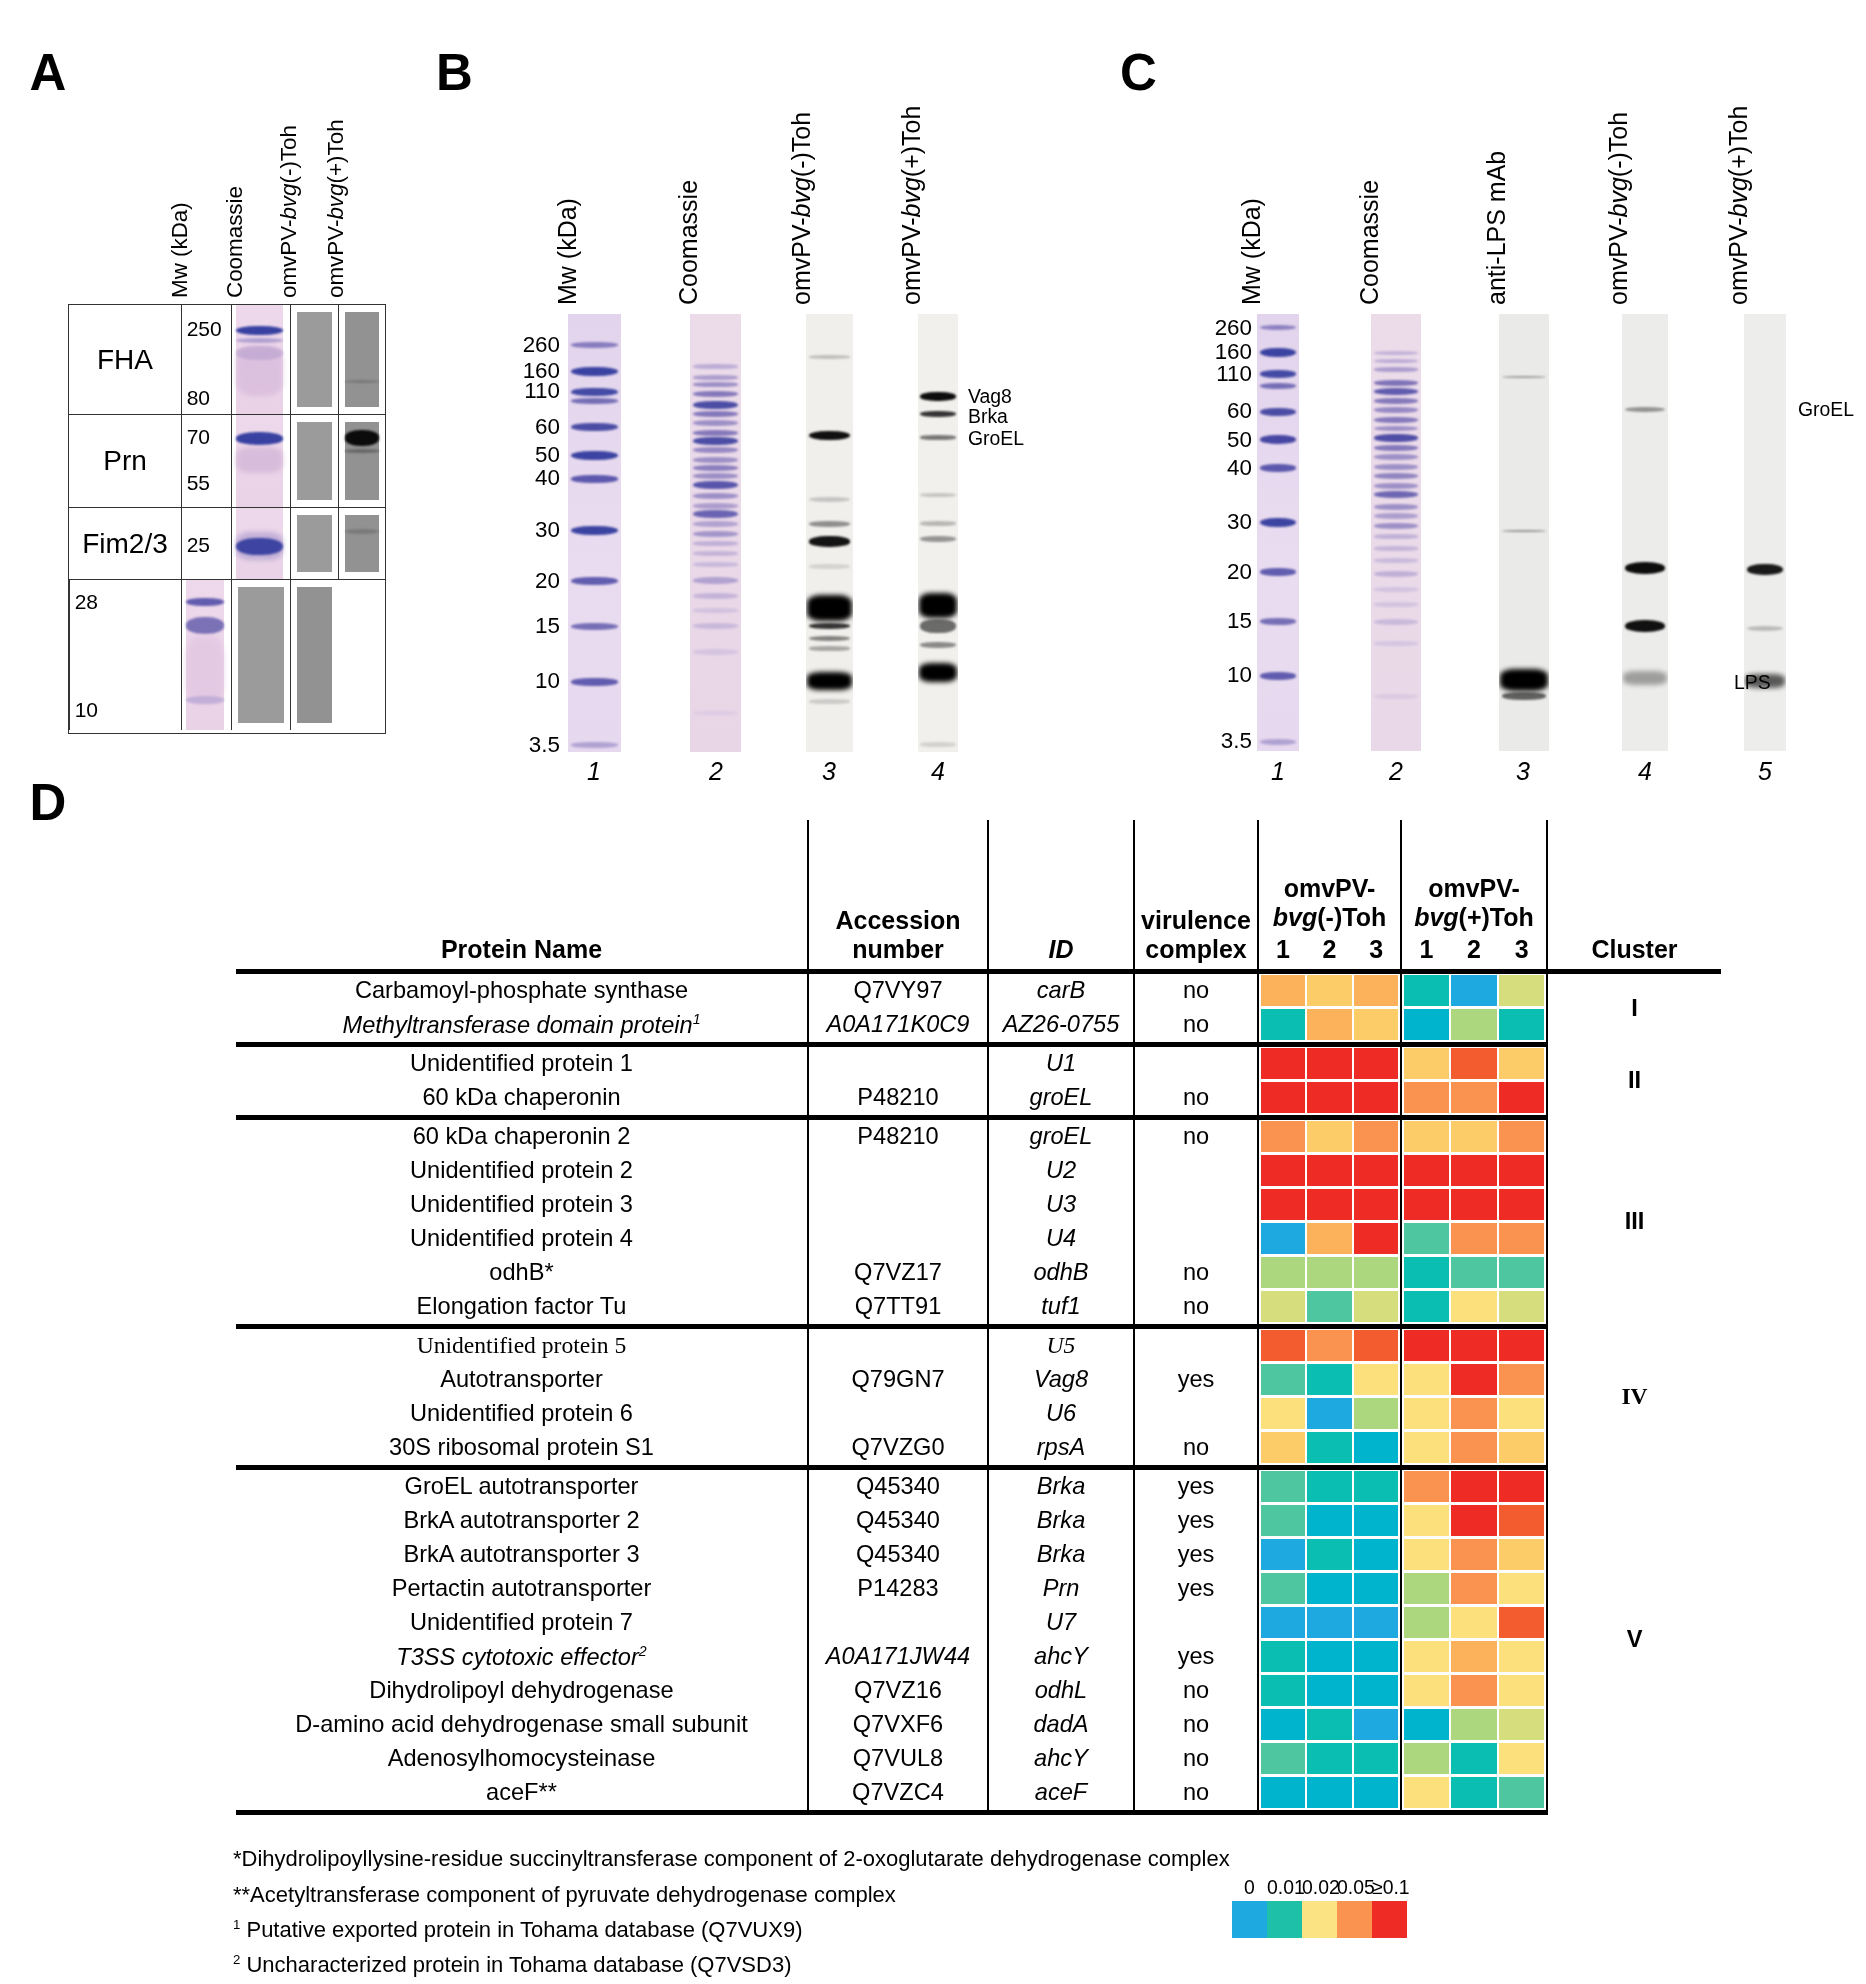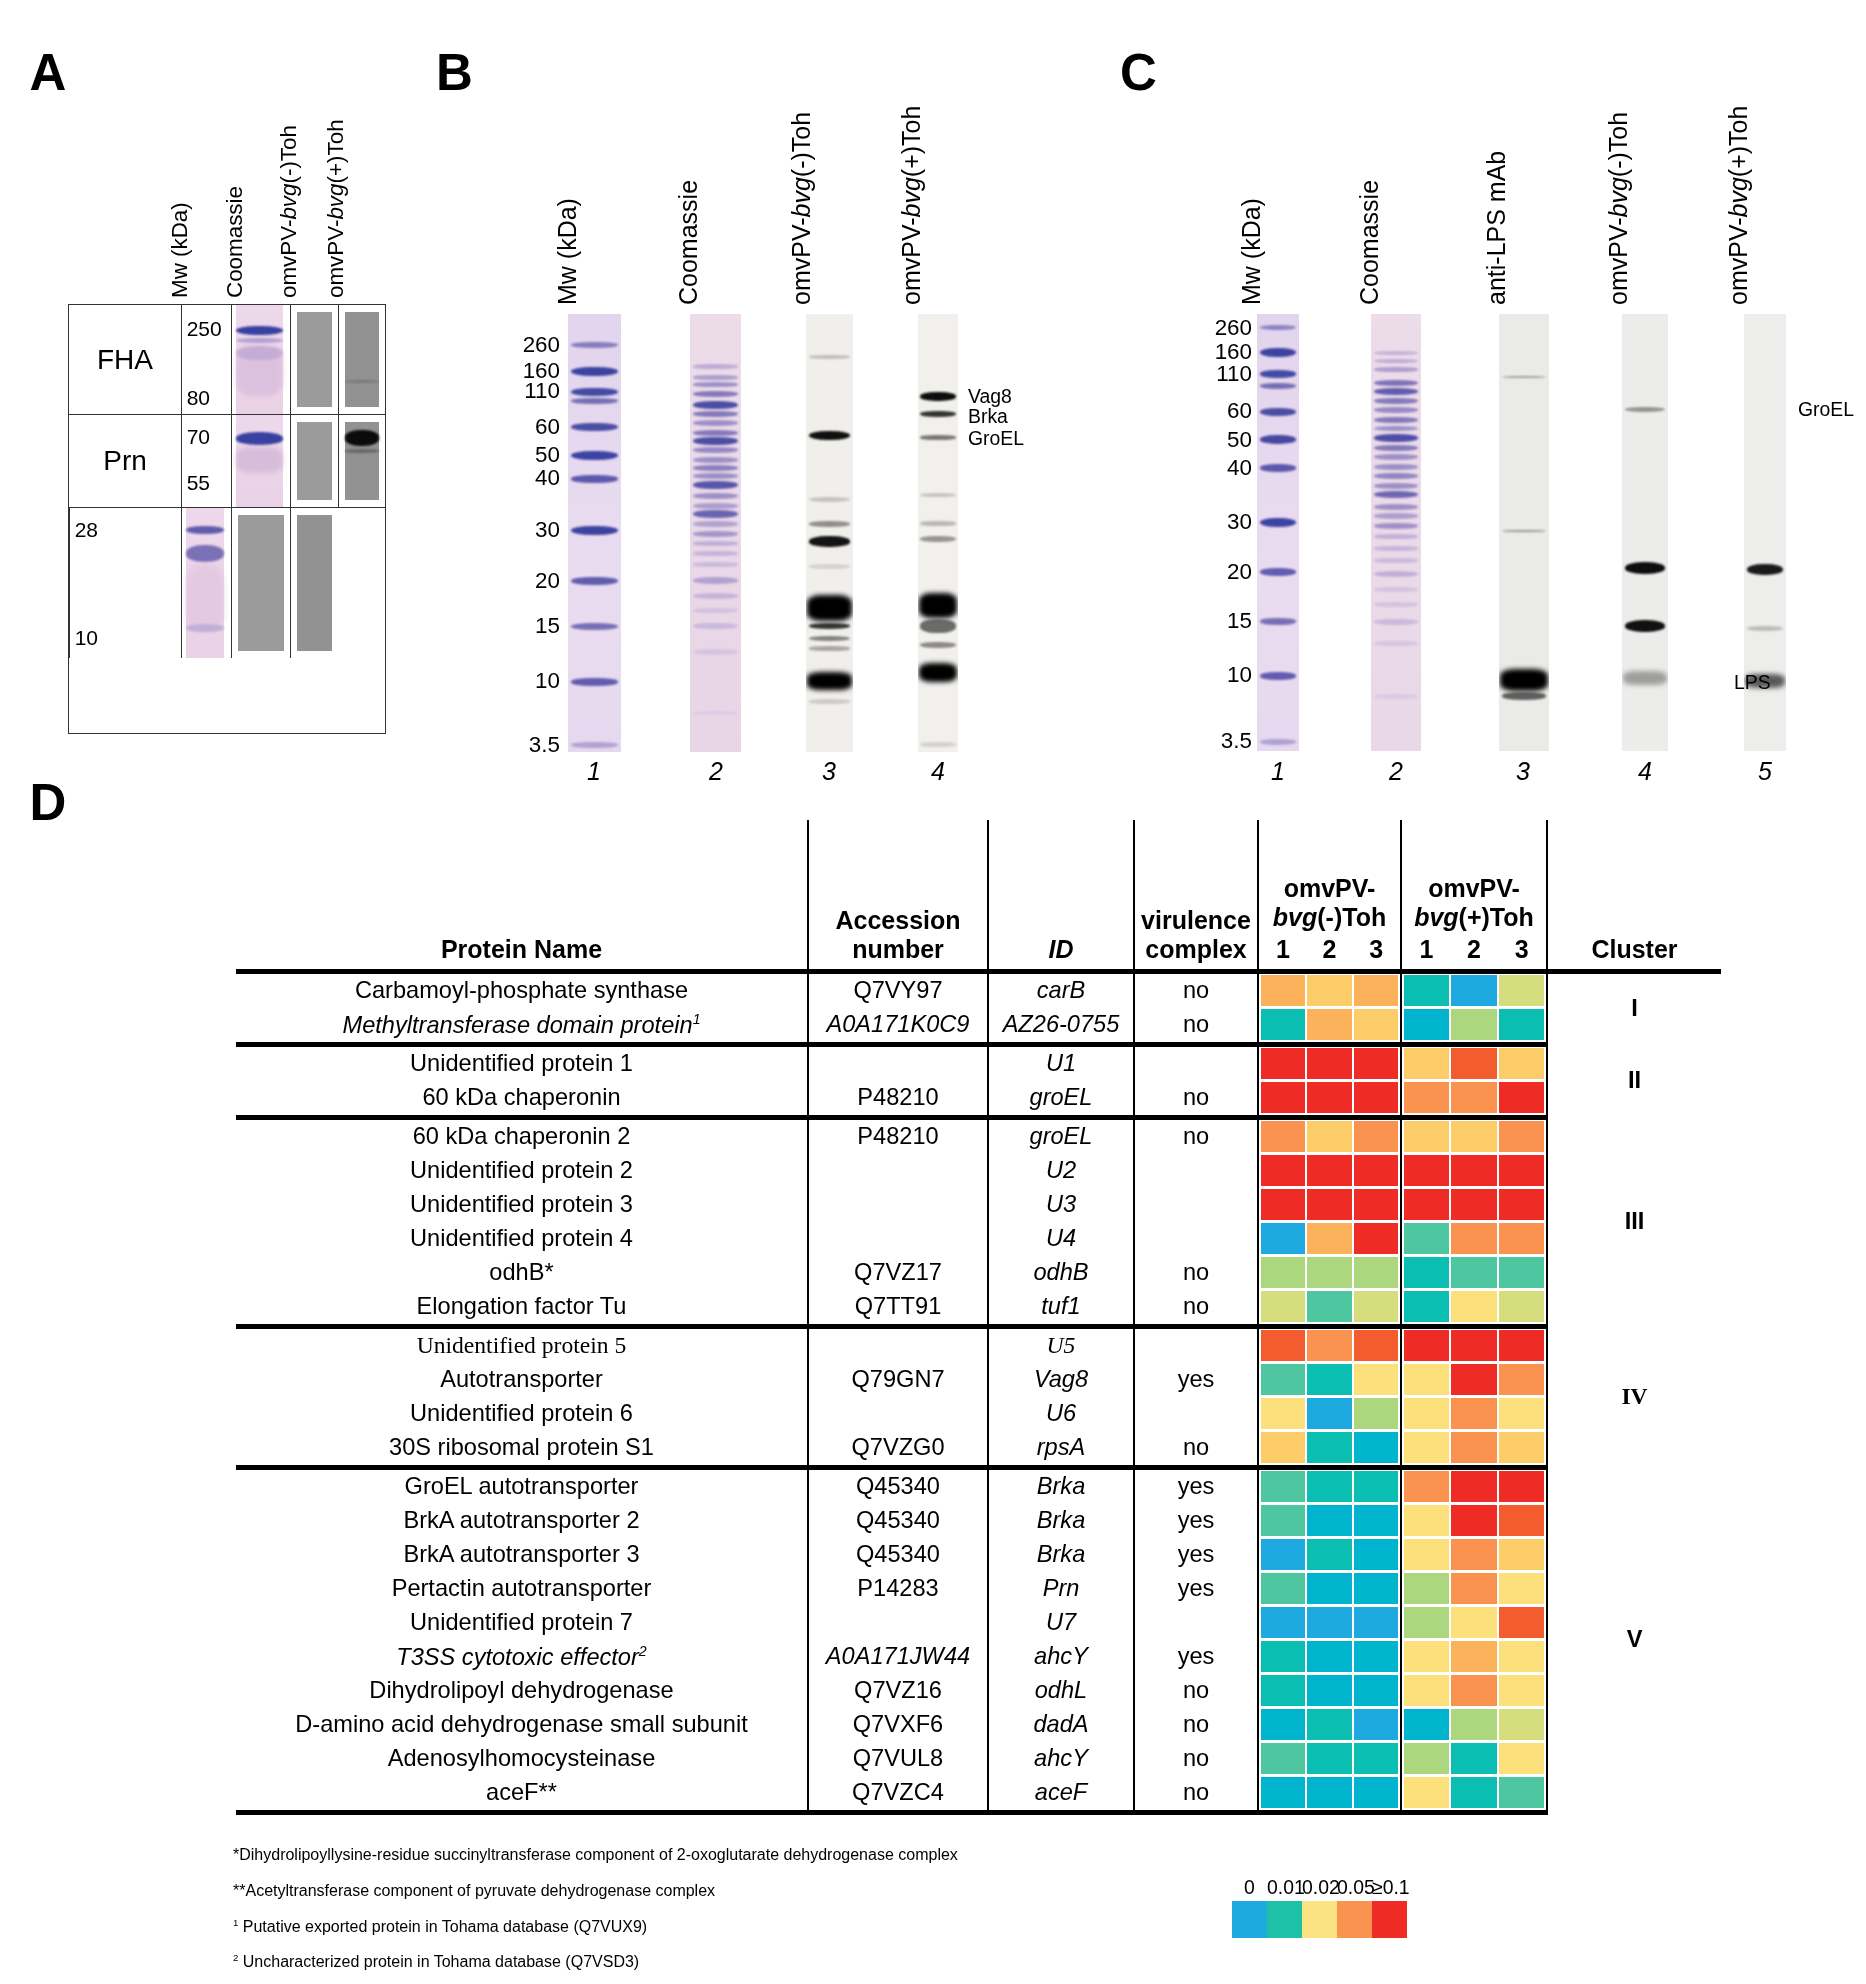--- a/index.html
+++ b/index.html
@@ -31,21 +31,21 @@
   #dtable td{padding:0;text-align:center;vertical-align:middle;font-size:23.6px;line-height:1.15;}
   #dtable .vline{border-left:2.4px solid #000;}
   #dtable thead td{vertical-align:bottom;font-weight:bold;font-size:25px;border-bottom:5.3px solid #000;padding-bottom:4.7px;}
   #dtable tr.cend td{border-bottom:5.3px solid #000;}
   .hwrap{display:flex;gap:2.4px;padding:1.8px 1.8px;box-sizing:border-box;height:34px;background:#fff;}
   .hcell{flex:1;}
   .repRow{display:flex;gap:2.4px;padding:0 1.8px;margin-top:3.5px;}
   .repRow span{flex:1;text-align:center;}
   .clusterCell{font-size:35px;font-weight:bold;}
   sup{font-size:60%;}
-  .footnote{position:absolute;font-size:16px;white-space:nowrap;}
+  .footnote{position:absolute;font-size:22px;white-space:nowrap;}
   .legend-sq{display:inline-block;width:35px;height:37px;}
   .legend-lab{display:inline-block;width:35px;text-align:center;font-size:19.4px;}
 </style>
 </head>
 <body>
 
 <div id="stage">
   <div class="panel-letter" style="left:29.5px;top:47px;">A</div>
   <div class="panel-letter" style="left:436px;top:47px;">B</div>
   <div class="panel-letter" style="left:1120px;top:47px;">C</div>
@@ -88,20 +88,38 @@
             <div class="gel-band" style="left: 3.5px; right: 7px; top: 16.5px; height: 13px; background: rgb(47, 58, 158); opacity: 0.95;"></div>
             <div class="gel-blob" style="left: 3.5px; right: 7px; top: 32px; height: 26px; background: rgb(201, 168, 208); opacity: 0.55;"></div>
           </div>
           <div class="acell line">
             <div class="gel-strip" style="inset: 7px 5.9px; background: rgb(155, 155, 155);"></div>
           </div>
           <div class="acell line">
             <div class="gel-strip" style="inset: 7px 5.9px; background: rgb(146, 146, 146);"></div>
             <div class="gel-band" style="left: 5.9px; right: 5.9px; top: 15.3px; height: 15.3px; background: rgb(11, 11, 11); opacity: 1;"></div>
             <div class="gel-band" style="left: 5.9px; right: 5.9px; top: 34px; height: 3.5px; background: rgb(74, 74, 74); opacity: 0.6;"></div>
+          </div>
+        </div>
+        <div class="arow" style="height: 72px; grid-template-columns: 112px 50px 59px 48px auto;">
+          <div class="acell arowlabel">Fim2/3</div>
+          <div class="acell line">
+            <span class="amarker" style="top: 37px;">25</span>
+          </div>
+          <div class="acell line">
+            <div class="gel-strip" style="inset: 0px 7px 0px 3.5px; background: linear-gradient(rgb(238, 217, 236), rgb(233, 210, 230));"></div>
+            <div class="gel-blob" style="left: 3.5px; right: 7px; top: 23.6px; height: 28px; background: rgb(140, 127, 192); opacity: 0.45;"></div>
+            <div class="gel-band" style="left: 3.5px; right: 7px; top: 29.5px; height: 17.7px; background: rgb(51, 60, 158); opacity: 0.92;"></div>
+          </div>
+          <div class="acell line">
+            <div class="gel-strip" style="inset: 7px 5.9px; background: rgb(155, 155, 155);"></div>
+          </div>
+          <div class="acell line">
+            <div class="gel-strip" style="inset: 7px 5.9px; background: rgb(146, 146, 146);"></div>
+            <div class="gel-band" style="left: 5.9px; right: 5.9px; top: 21px; height: 5.3px; background: rgb(106, 106, 106); opacity: 0.6;"></div>
           </div>
         </div>
         <div class="arow" style="height: 151px; grid-template-columns: 112px 50px 59px 48px auto;">
           <div class="acell line">
             <span class="amarker" style="top: 22px;">28</span>
             <span class="amarker" style="top: 130px;">10</span>
           </div>
           <div class="acell line">
             <div class="gel-strip" style="inset: 0px 7px 0px 3.5px; background: linear-gradient(rgb(238, 217, 236), rgb(233, 210, 230));"></div>
             <div class="gel-band" style="left: 3.5px; right: 7px; top: 17.7px; height: 8.3px; background: rgb(74, 71, 164); opacity: 0.85;"></div>

